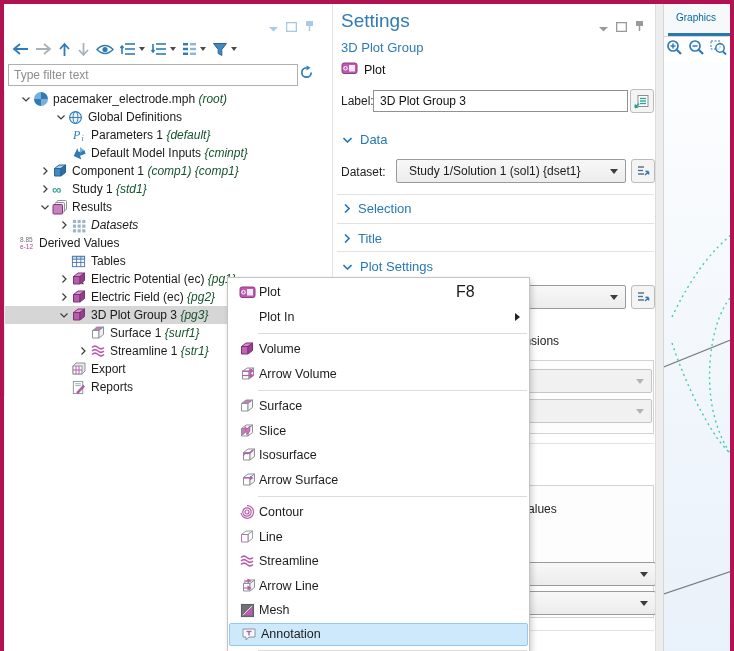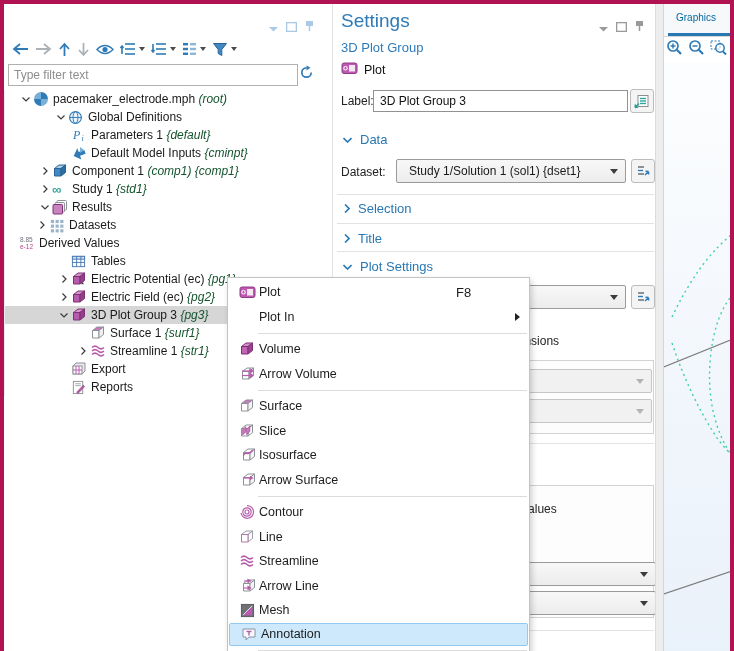--- a/index.html
+++ b/index.html
@@ -66,21 +66,21 @@
   .split2{position:absolute;left:655px;top:4px;width:9px;height:647px;background:#ededed;
           border-left:1px solid #dcdcdc;border-right:1px solid #d6d6d6;box-sizing:border-box;}
   
   #ctx-menu{position:absolute;left:227px;top:277px;width:303px;height:380px;background:#fff;
             border:1px solid #c3c3c3;box-shadow:2px 3px 6px rgba(0,0,0,.18);z-index:40;
             padding-top:2px;box-sizing:border-box;}
   .mi{position:relative;height:24.5px;display:flex;align-items:center;font-size:12.5px;color:#1c1c1c;
       padding-left:7px;box-sizing:border-box;}
   .mi .mic{width:24px;flex:none;display:inline-flex;justify-content:center;}
   .mi.hl{background:#cde9fb;border:1px solid #93c9ee;border-radius:2px;margin:0 1px;height:23.5px;}
-  .mi .shortcut{position:absolute;left:228px;font-size:13px;color:#1c1c1c;}
+  .mi .shortcut{position:absolute;left:228px;font-size:16px;color:#1c1c1c;}
   .mi .sub{position:absolute;right:9px;width:0;height:0;border-top:4.5px solid transparent;
            border-bottom:4.5px solid transparent;border-left:5.5px solid #222;}
   .msep{height:1px;background:#dcdcdc;margin:3.5px 2px 3.5px 30px;}
 </style>
 </head>
 <body>
 
 <div id="root">
 
   <div id="mb" class="panel">
@@ -264,21 +264,21 @@
           </span>
           <span class="tree-icon">
             <svg width="16" height="16" viewBox="0 0 16 16">
               <rect x="5" y="1.5" width="9.5" height="9.5" rx="1" fill="#fff" stroke="#8d9298"></rect>
               <rect x="3" y="3.5" width="9.5" height="9.5" rx="1" fill="#f2f2f2" stroke="#8d9298"></rect>
               <rect x="1" y="5.5" width="9.5" height="9.5" rx="1" fill="#c883bf" stroke="#7e3276"></rect>
             </svg>
           </span>
           <span class="tree-label">Results</span>
         </div>
-        <div class="tree-row" style="padding-left: 30px;">
+        <div class="tree-row" style="padding-left: 52px; font-style: italic;">
           <span class="expander">
             <svg width="5" height="8">
               <path d="M0.5,0.5 L4,4 L0.5,7.5" fill="none" stroke="#3c3c3c" stroke-width="1.2"></path>
             </svg>
           </span>
           <span class="tree-icon">
             <svg width="15" height="15" viewBox="0 0 16 16">
               <g fill="#9db4c8">
                 <rect x="2" y="2" width="3.4" height="3.4"></rect>
                 <rect x="7" y="2" width="3.4" height="3.4"></rect>

